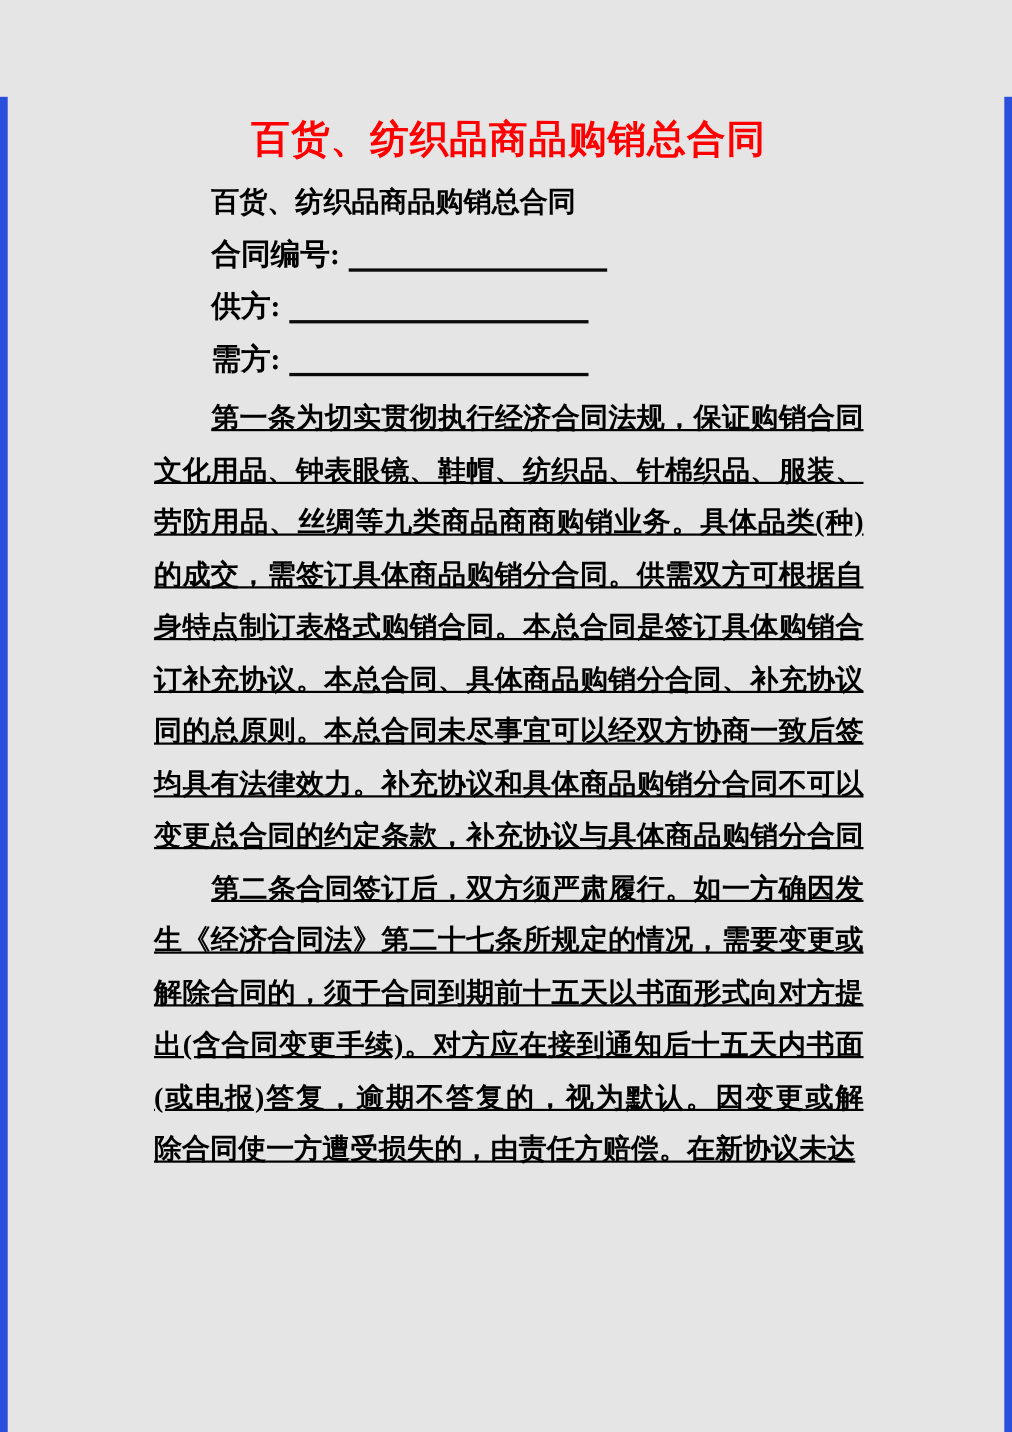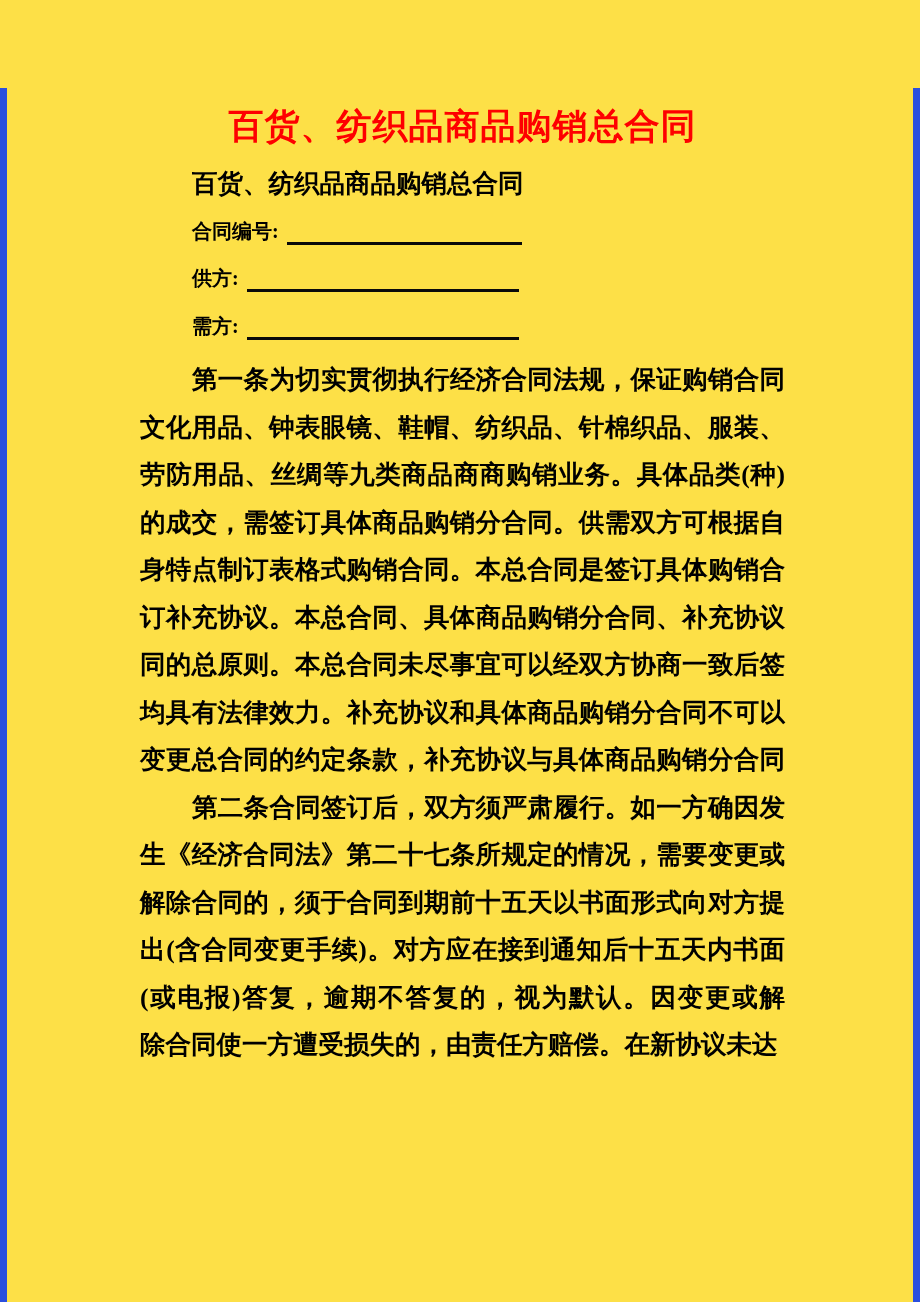--- a/index.html
+++ b/index.html
@@ -10,21 +10,21 @@
     position: relative;
     background: #ffffff;
     overflow: hidden;
     color: #000;
     font-family: "Liberation Serif", "DejaVu Serif", serif;
     font-weight: bold;
   }
   .page {
     position: absolute;
     inset: 0;
-    background: #fde047;
+    background: #e5e5e5;
   }
   .edge-bar {
     position: absolute;
     top: 88px;
     bottom: 0;
     width: 7px;
     background: #2b4fdd;
   }
   .edge-bar.left  { left: 0; }
   .edge-bar.right { right: 0; }
@@ -50,38 +50,38 @@
 
   .doc-subtitle {
     margin-top: 10px;
     font-size: 25.5px;
     line-height: 47.5px;
     padding-left: 52px;
     white-space: nowrap;
   }
 
   .field {
-    font-size: 20px;
+    font-size: 27px;
     line-height: 47.5px;
     padding-left: 52px;
     white-space: nowrap;
   }
   .blank {
     display: inline-block;
     height: 3px;
     border-bottom: 3px solid #0a0a0a;
     vertical-align: -7px;
     margin-left: 8px;
   }
   .blank-0 { width: 235px; }
   .blank-1 { width: 272px; }
   .blank-2 { width: 272px; }
 
   .paras { margin-top: 6px; }
-  .para  { margin: 0; }
+  .para  { margin: 0; text-decoration: underline; }
   .line {
     font-size: 25.5px;
     line-height: 47.5px;
     text-align: justify;
     text-align-last: justify;
   }
   .line.first { text-indent: 52px; }
   .line.last  { text-align-last: left; }
 </style>
 </head>

